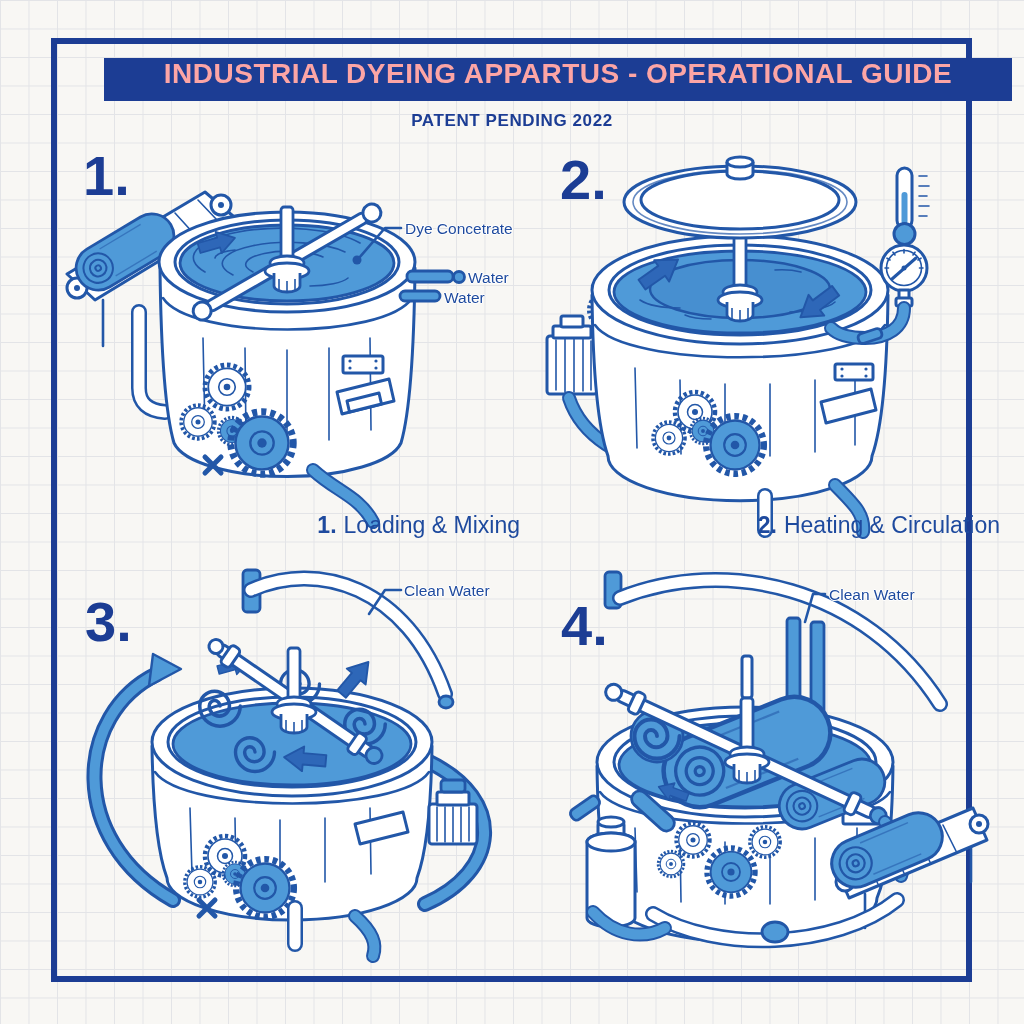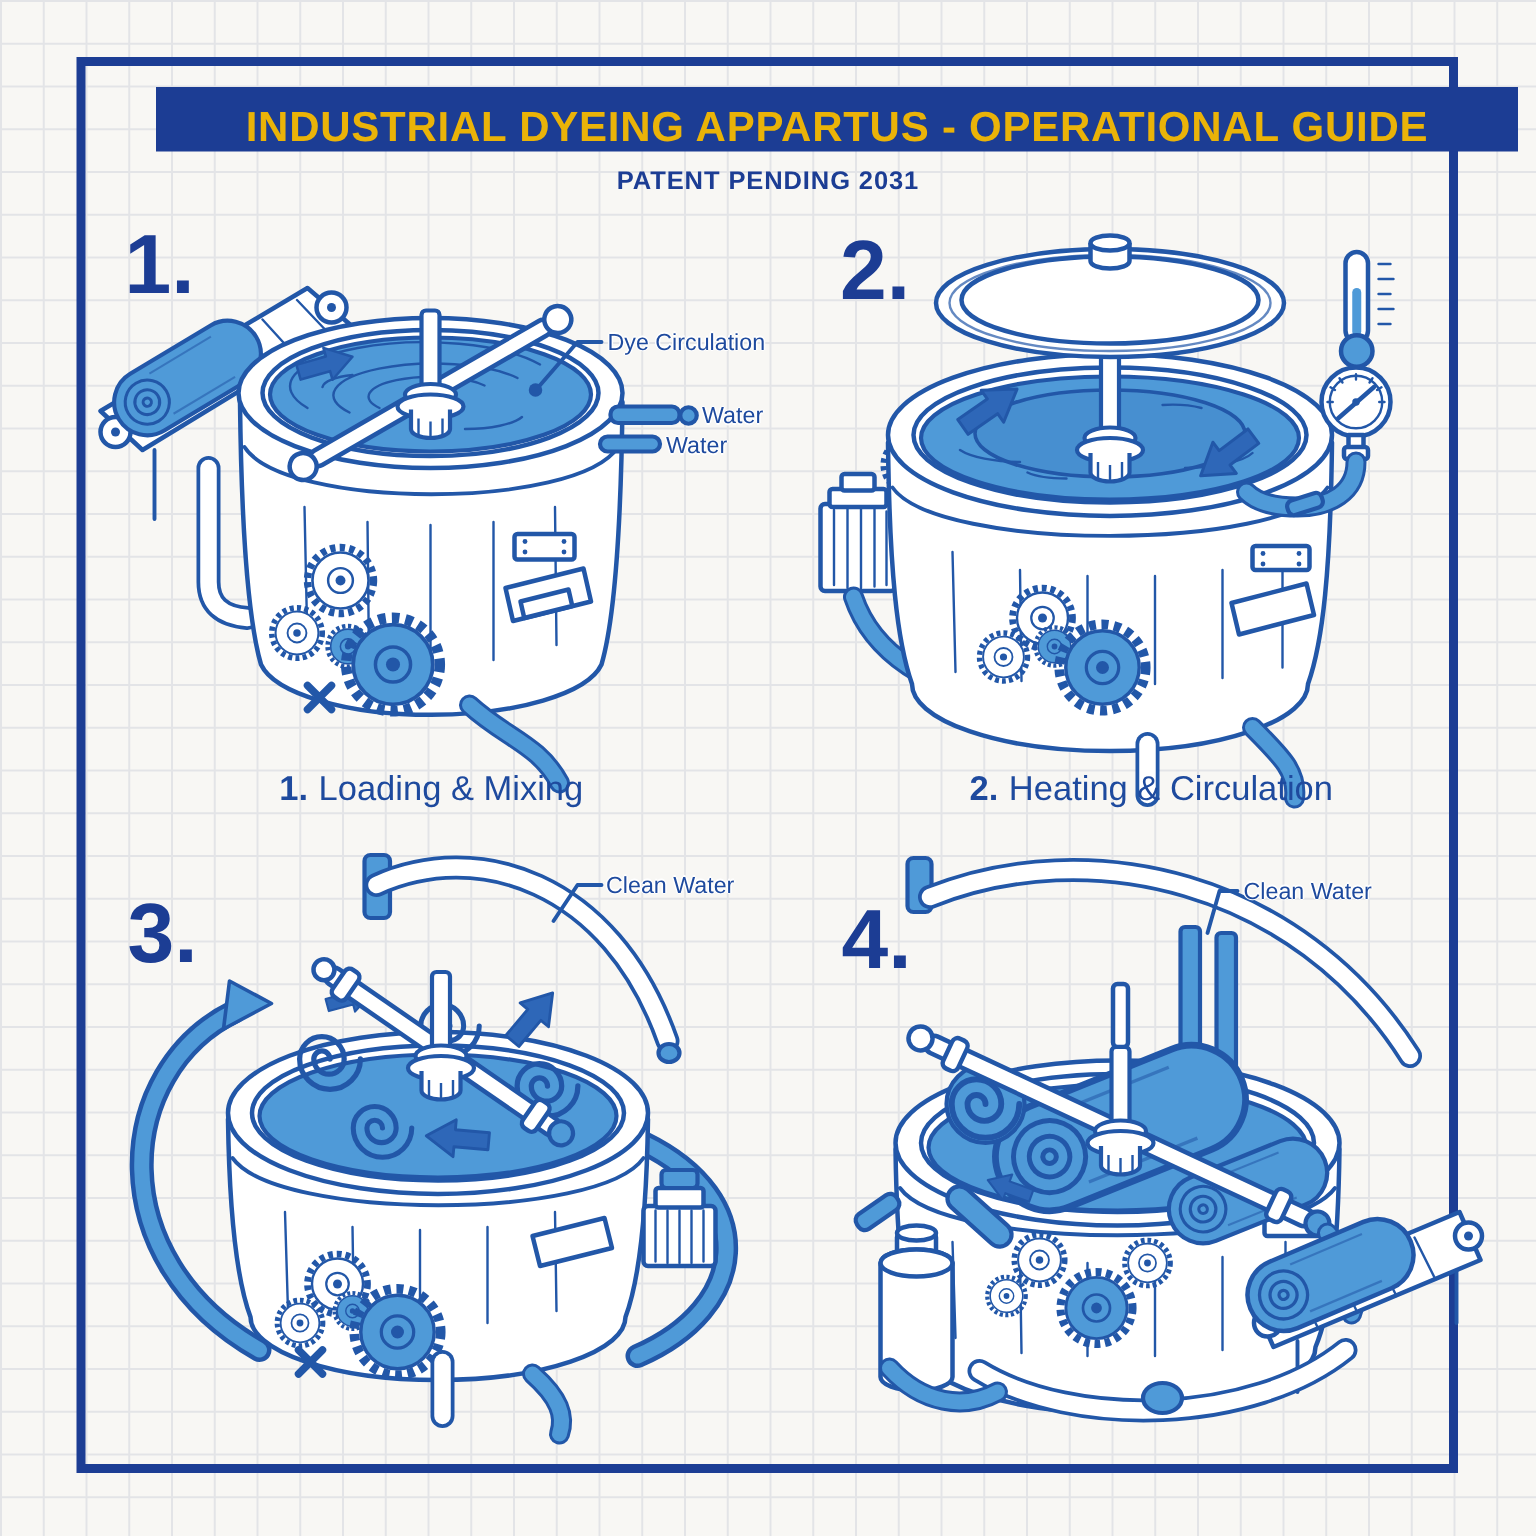--- a/index.html
+++ b/index.html
@@ -5,30 +5,30 @@
   html,body{margin:0;padding:0}
   body{width:1024px;height:1024px;position:relative;overflow:hidden;
        background:var(--paper,#f8f7f4);font-family:"Liberation Sans",sans-serif}
   .grid-paper{position:absolute;inset:0;
     background-image:linear-gradient(to right,var(--grid,#e3e4e7) 1px,transparent 1px),
                      linear-gradient(to bottom,var(--grid,#e3e4e7) 1px,transparent 1px);
     background-size:28.5px 28.5px}
   .frame{position:absolute;left:51px;top:38px;width:921px;height:944px;
     box-sizing:border-box;border:6px solid var(--navy,#1c3d94)}
   .titlebar{position:absolute;left:104px;top:58px;width:908px;height:43px;
-    background:var(--navy,#1c3d94);color:#eab308;display:flex;align-items:flex-end;justify-content:center;
+    background:var(--navy,#1c3d94);color:#fca5a5;display:flex;align-items:flex-start;justify-content:center;
     font-size:28px;font-weight:600;letter-spacing:.5px;white-space:nowrap}
   .subtitle{position:absolute;left:0;top:111px;width:100%;text-align:center;
     color:var(--navy,#1c3d94);font-size:17px;font-weight:700;letter-spacing:.6px}
   .panel{position:absolute;width:465px;height:415px}
   #p1{left:55px;top:140px} #p2{left:535px;top:140px}
   #p3{left:55px;top:556px} #p4{left:535px;top:556px}
   .art{position:absolute;left:0;top:0;width:465px;height:415px;overflow:visible}
   .num{position:absolute;font-size:56px;font-weight:800;color:var(--navy,#1c3d94);line-height:1}
-  .caption{position:absolute;left:0;right:0;text-align:center;font-size:23px;color:#1e4a9e;white-space:nowrap}
+  .caption{position:absolute;left:0;right:0;text-align:right;font-size:23px;color:#1e4a9e;white-space:nowrap}
   .caption b{font-weight:700;margin-right:7px}
   .cap-top{top:372px}.cap-bot{top:386px}
   .lbl{position:absolute;font-size:15.5px;color:#1e4a9e;white-space:nowrap;
     text-shadow:0 1px 0 #fff,0 -1px 0 #fff,1px 0 0 #fff,-1px 0 0 #fff}
   
   .wh{fill:#fff;stroke:var(--line,#2257a8);stroke-width:3;stroke-linejoin:round}
   .bl{fill:var(--blue,#4f9ad8);stroke:var(--line,#2257a8);stroke-width:2.8;stroke-linejoin:round}
   .ln{fill:none;stroke:var(--line,#2257a8);stroke-width:2.6;stroke-linecap:round;stroke-linejoin:round}
   .th{fill:none;stroke:var(--line,#2257a8);stroke-width:1.6;stroke-linecap:round;stroke-linejoin:round}
   .pc{fill:none;stroke:var(--line,#2257a8);stroke-width:16;stroke-linecap:round}
@@ -72,21 +72,21 @@
     </g>
     <g id="xmark">
       <path d="M-8,-8 L8,8 M8,-8 L-8,8" stroke="var(--line,#2257a8)" stroke-width="5" stroke-linecap="round"></path>
     </g>
   </defs>
 </svg>
 
 <div class="titlebar">
   <span>INDUSTRIAL DYEING APPARTUS - OPERATIONAL GUIDE</span>
 </div>
-<div class="subtitle">PATENT PENDING 2031</div>
+<div class="subtitle">PATENT PENDING 2022</div>
 
 <div class="panel" id="p1">
   <svg class="art" viewBox="0 0 465 415">
     <g>
       <path class="ln" d="M48,160 L48,206 M160,84 L160,126"></path>
       <path class="wh" d="M12,134 L150,52 L178,76 L40,160 Z"></path>
       <path class="th" d="M42,118 L62,140 M68,103 L88,125 M94,88 L114,110 M120,73 L140,95 M143,60 L162,80"></path>
       <circle class="wh" cx="22" cy="148" r="10"></circle>
         <circle cx="22" cy="148" r="3" fill="var(--line)"></circle>
       <circle class="wh" cx="166" cy="65" r="10"></circle>
@@ -149,21 +149,21 @@
       <rect class="bl" x="352" y="131" width="46" height="11" rx="5"></rect>
       <circle class="bl" cx="404" cy="137" r="5.5"></circle>
       <rect class="bl" x="345" y="151" width="40" height="10" rx="5"></rect>
     </g>
     <g>
       <path class="ln" d="M346,88 L330,88 L304,118"></path>
       <circle cx="302" cy="120" r="4.5" fill="var(--line)"></circle>
     </g>
   </svg>
   <div class="num" style="left:28px;top:8px">1.</div>
-  <div class="lbl" style="left:350px;top:80px">Dye Circulation</div>
+  <div class="lbl" style="left:350px;top:80px">Dye Concetrate</div>
   <div class="lbl" style="left:413px;top:129px">Water</div>
   <div class="lbl" style="left:389px;top:149px">Water</div>
   <div class="caption cap-top">
     <b>1.</b><span>Loading &amp; Mixing</span>
   </div>
 </div>
 
 <div class="panel" id="p2">
   <svg class="art" viewBox="0 0 465 415">
     <g>

